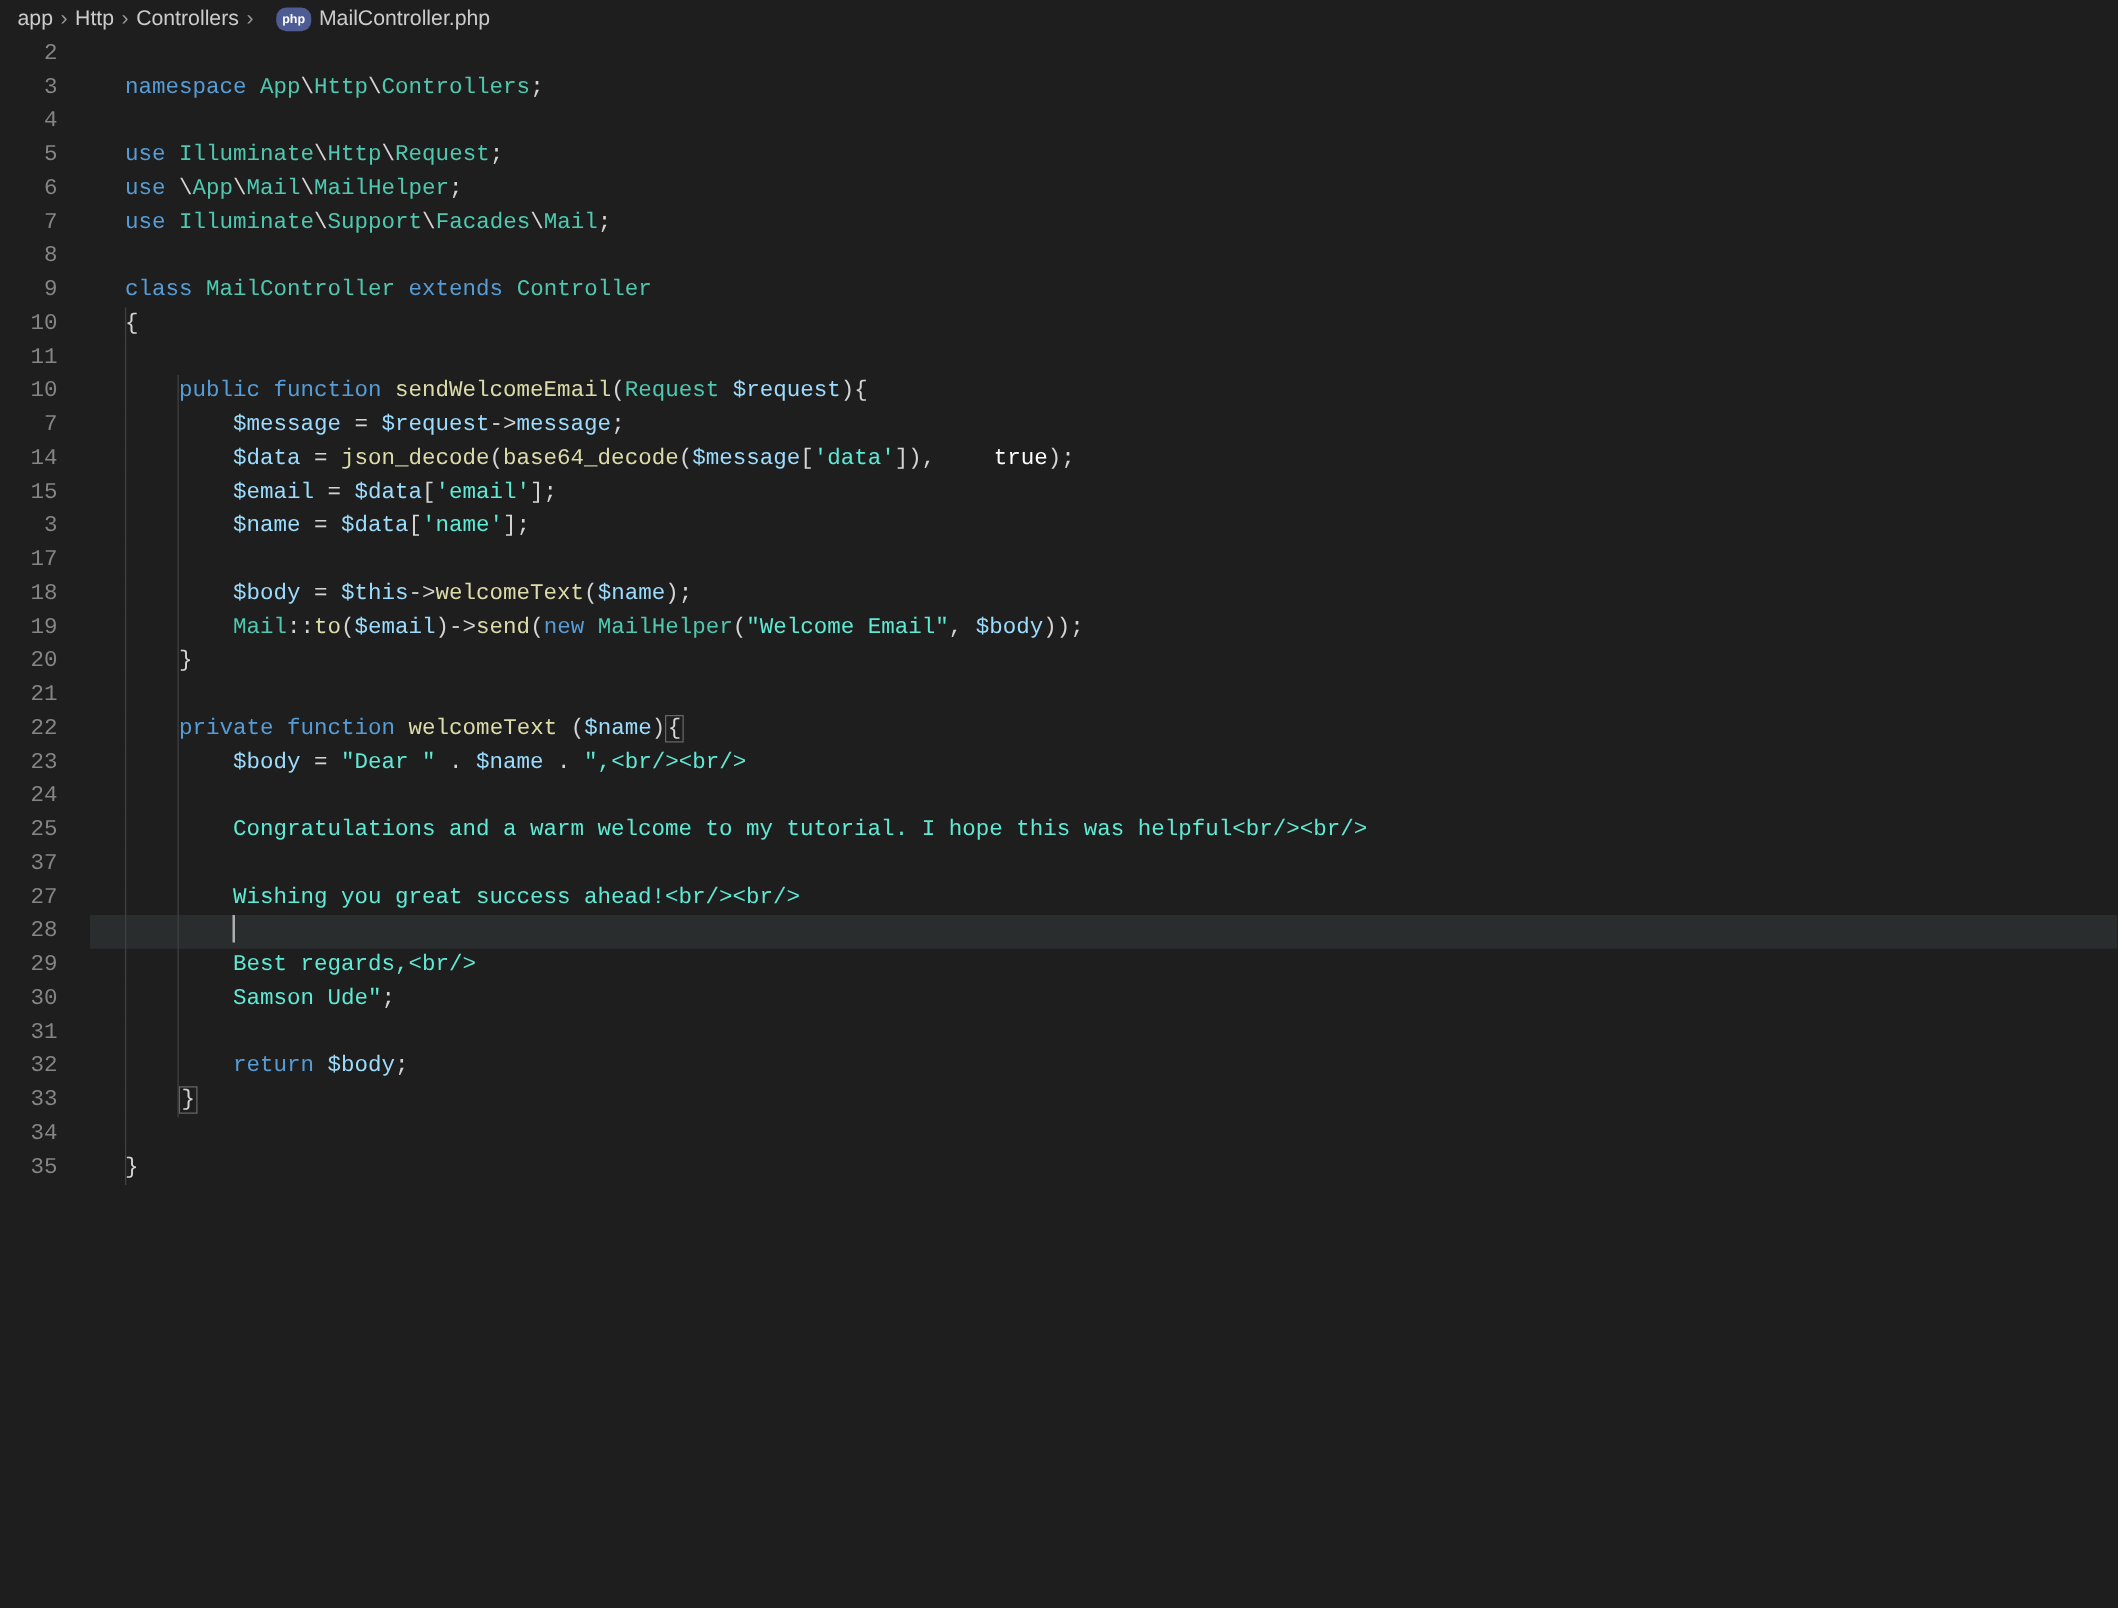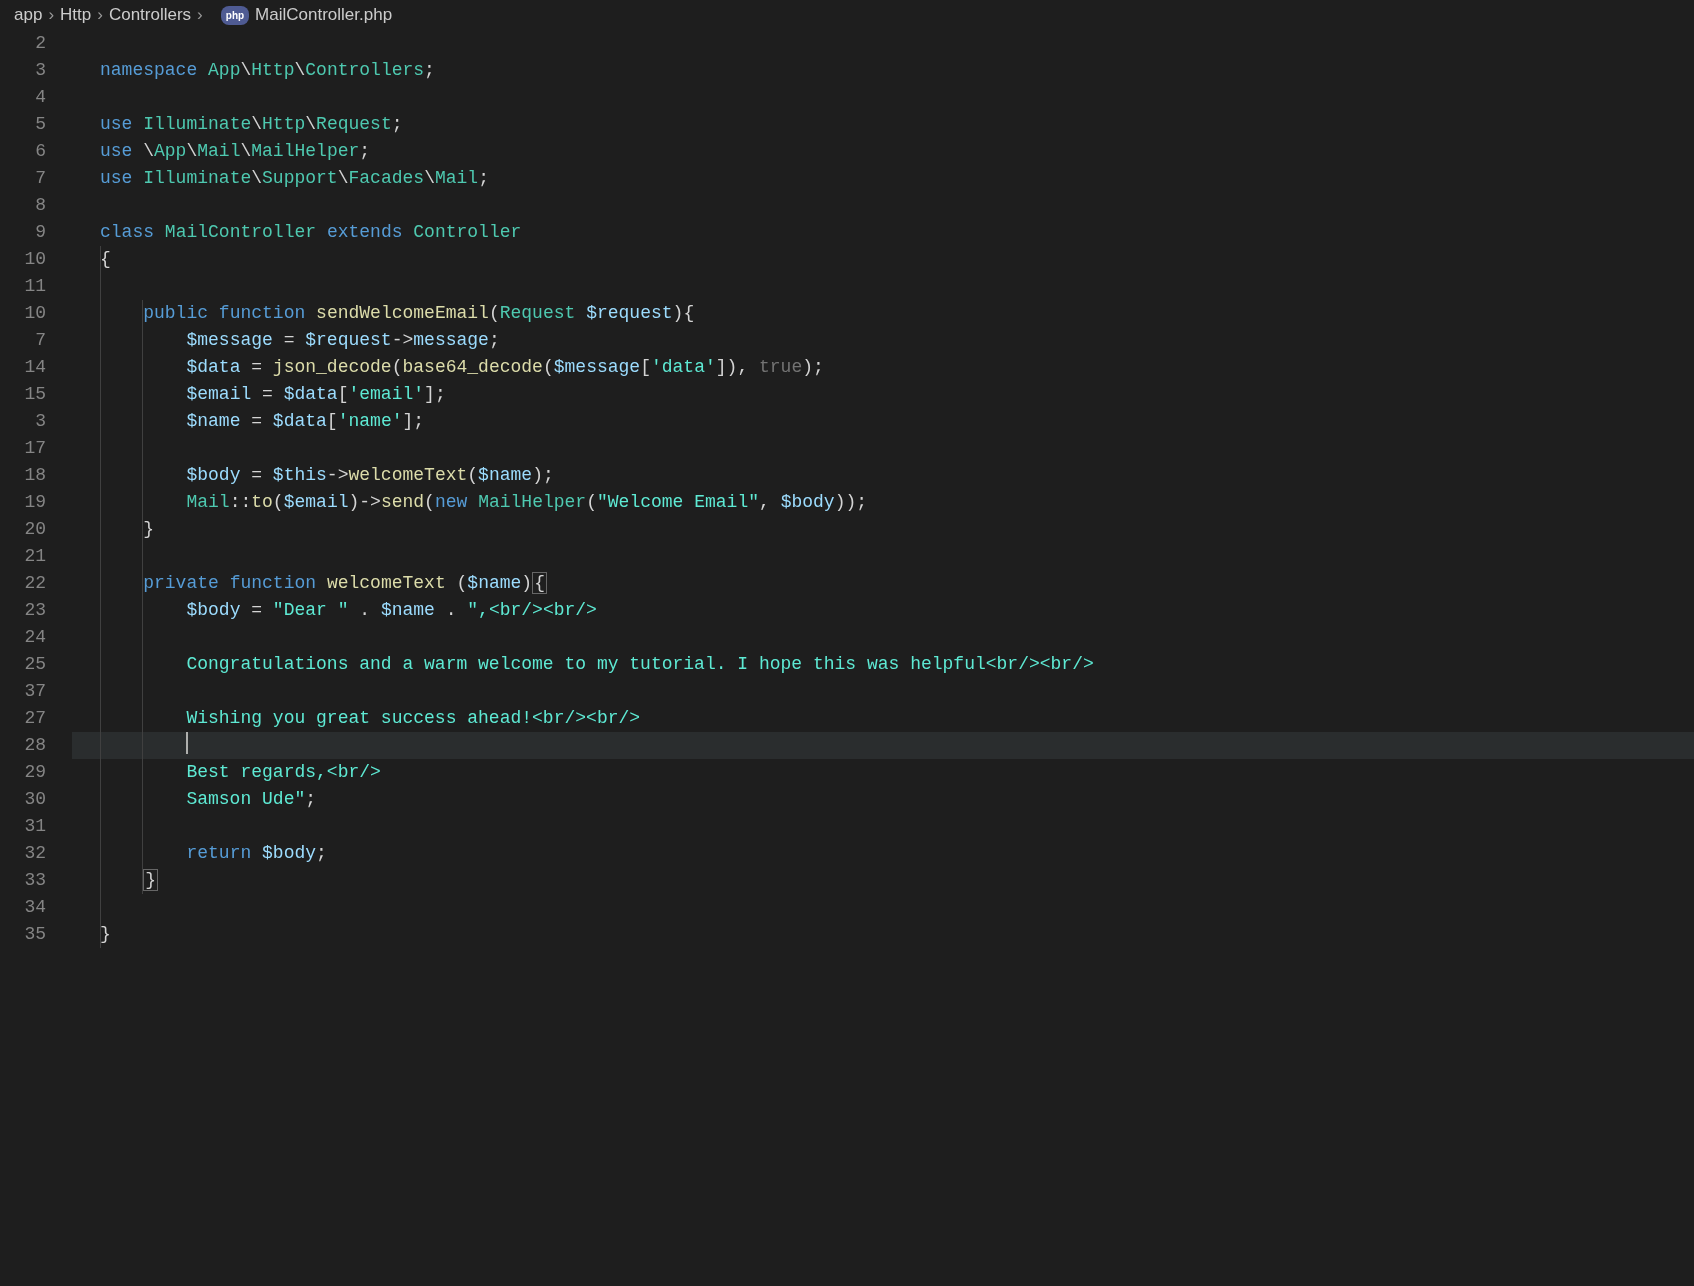--- a/index.html
+++ b/index.html
@@ -81,21 +81,21 @@
     background: #aeafad;
     vertical-align: text-bottom;
     margin-bottom: 2px;
   }
   
   .k   { color: #569cd6; text-align: right; }     
   .cls { color: #4ec9b0; }     
   .fn  { color: #dcdcaa; }     
   .v   { color: #9cdcfe; }     
   .s   { color: #5eead4; }
-  .bool{ color: #737373; }
+  .bool{ color: #ffffff; margin-left: 36px; }
 </style>
 </head>
 <body>
 
 <div class="breadcrumb">
   <span>app</span>
   <span class="sep">›</span>
   <span>Http</span>
   <span class="sep">›</span>
   <span>Controllers</span>

